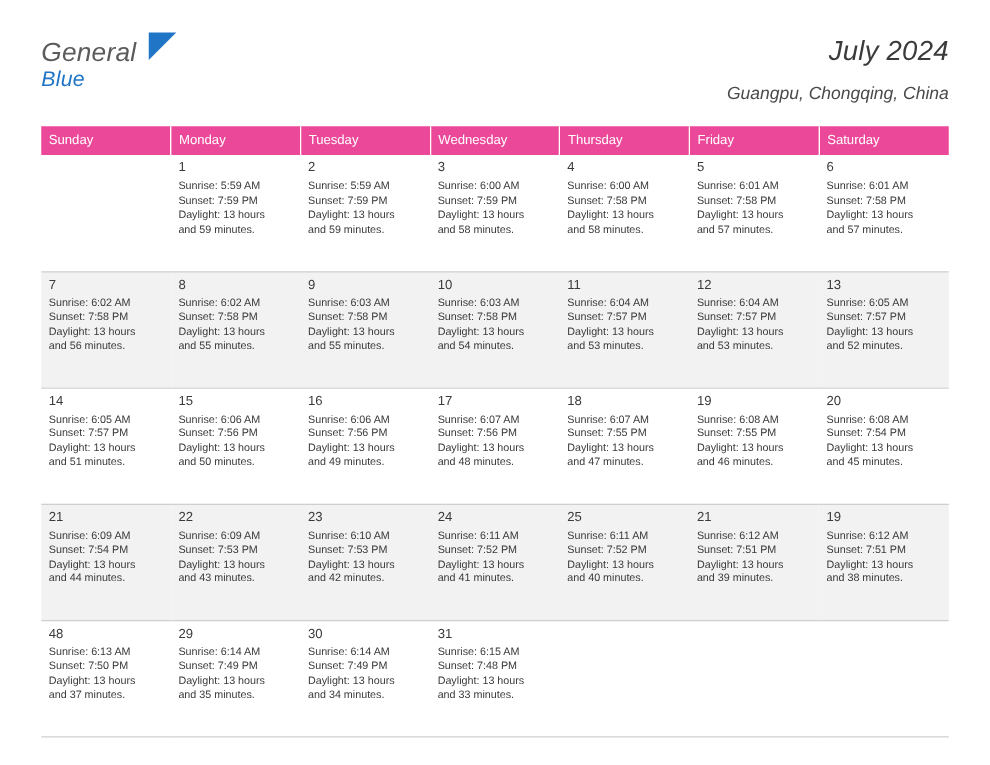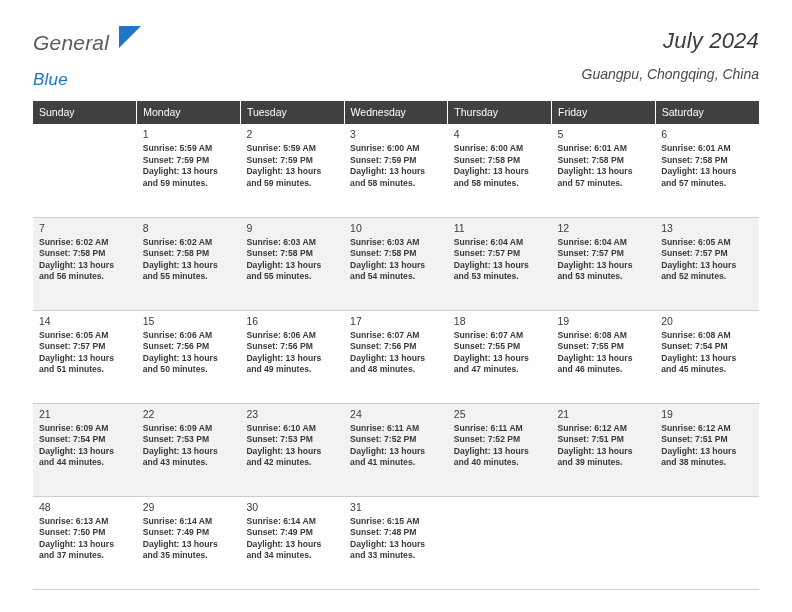--- a/index.html
+++ b/index.html
@@ -32,21 +32,21 @@
   }
   .logo-general {
     font-size: 21px;
     color: #5b5b5b;
     letter-spacing: 0.2px;
   }
   .logo-blue {
     display: block;
     font-size: 17px;
     color: #2175c6;
-    margin-top: 18px;
+    margin-top: 2px;
     letter-spacing: 0.2px;
   }
   .logo-flag {
     position: absolute;
     left: 86px;
     top: 26px;
     width: 0;
     height: 0;
     border-left: 22px solid #2175c6;
     border-bottom: 22px solid transparent;
@@ -67,21 +67,21 @@
     font-size: 14px;
     color: #4a4a4a;
   }
   table.calendar {
     width: 726px;
     border-collapse: collapse;
     table-layout: fixed;
     margin-top: 35px;
   }
   table.calendar th {
-    background: #404040;
+    background: #ec4899;
     color: #ffffff;
     font-size: 10.5px;
     font-weight: normal;
     text-align: left;
     padding: 5px 6px 6px 6px;
     height: 21px;
     border-right: 1px solid #ffffff;
   }
   table.calendar th:last-child { border-right: none; }
   table.calendar td {
@@ -99,21 +99,20 @@
     color: #3a3a3a;
     margin-bottom: 2px;
     line-height: 14px;
   }
   .daynum.empty { visibility: hidden; }
   .detail {
     font-size: 8.6px;
     color: #3a3a3a;
     line-height: 11.6px;
     white-space: pre-line;
-    font-weight: bold;
   }
 </style>
 </head>
 <body>
 
 <div class="page">
 
   <div class="header">
     <div class="logo">
       <span class="logo-general">General</span>

